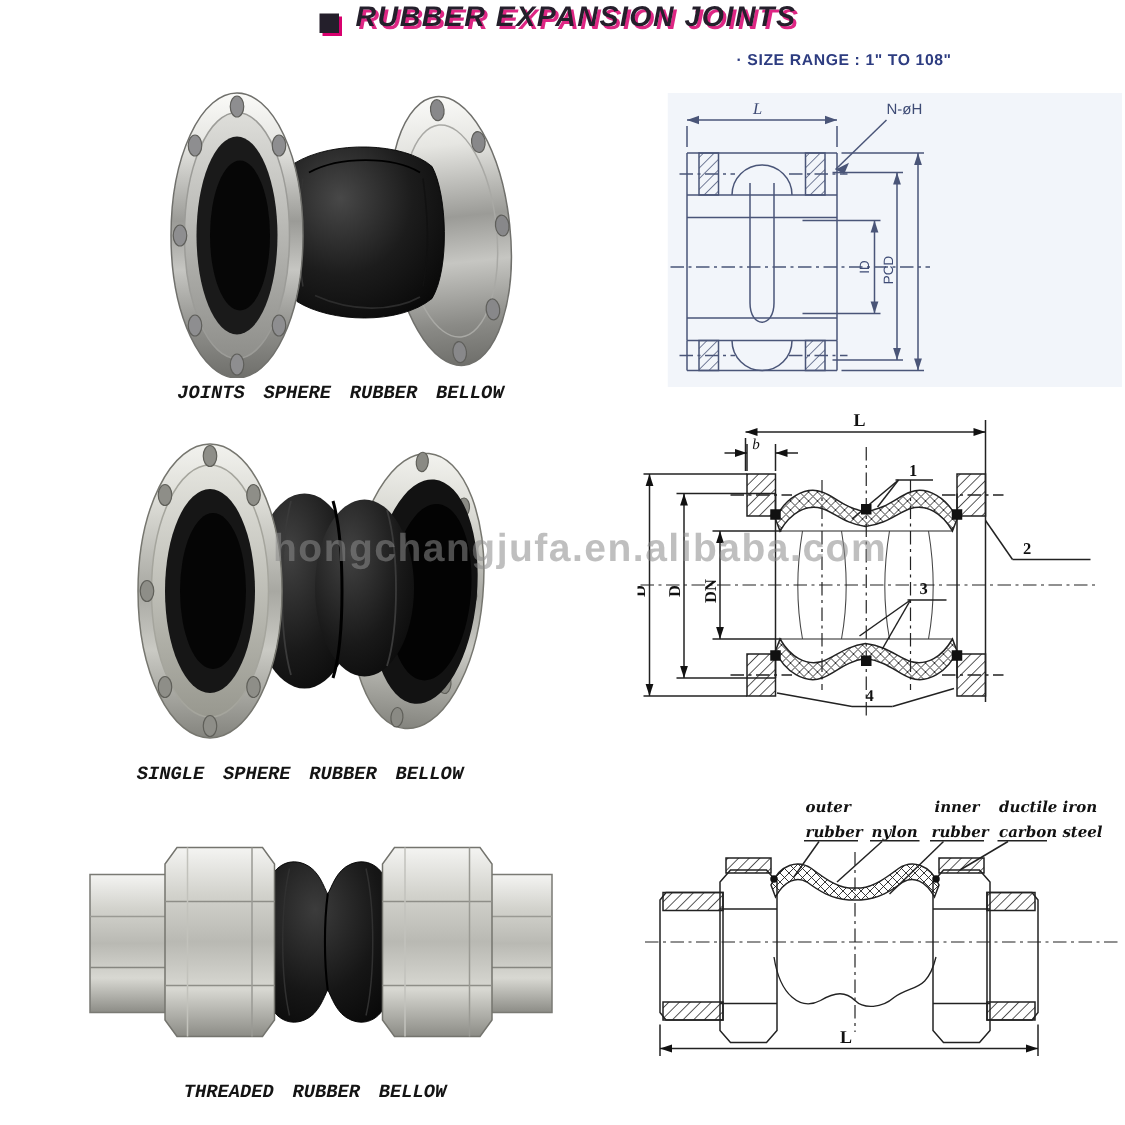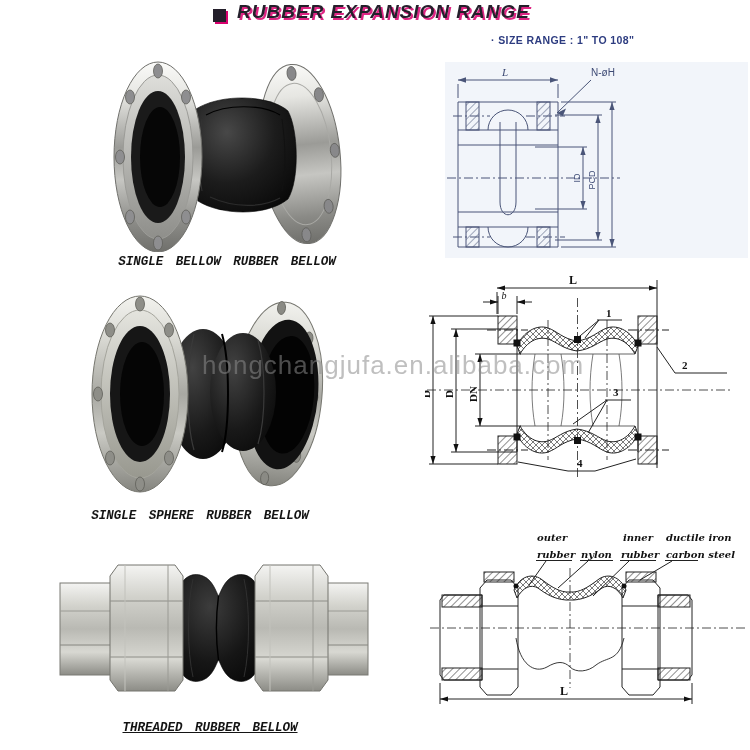--- a/index.html
+++ b/index.html
@@ -13,36 +13,36 @@
               font-style:italic;letter-spacing:1px;color:#241f2b;
               text-shadow:2px 2px 0 rgba(216,0,110,.85);white-space:nowrap;}
   .size-range{position:absolute;left:491px;top:34px;font-size:10.5px;font-weight:bold;
               letter-spacing:.4px;color:#2d3c80;white-space:nowrap;}
   
   .caption{position:absolute;font-family:"Liberation Mono",monospace;font-weight:bold;
            font-style:italic;font-size:12.5px;color:#141414;text-align:center;
            width:240px;word-spacing:5px;white-space:nowrap;}
   .cap1{left:107px;top:255px;}
   .cap2{left:80px;top:509px;}
-  .cap3{left:90px;top:721px;text-decoration:underline;}
+  .cap3{left:90px;top:721px;}
   
-  .watermark{position:absolute;left:202px;top:350px;font-size:26px;letter-spacing:1px;
-             color:rgba(138,138,138,.55);white-space:nowrap;z-index:30;}
+  .watermark{position:absolute;left:182px;top:350px;font-size:26px;letter-spacing:1px;
+             color:rgba(138,138,138,.55);white-space:nowrap;z-index:30;font-weight:bold;}
   svg text{font-family:"Liberation Sans",sans-serif;}
   .dimser{font-family:"Liberation Serif",serif;font-weight:bold;}
   .dimit{font-family:"Liberation Serif",serif;font-style:italic;}
   .matlbl{font-family:"DejaVu Serif",serif;font-weight:bold;font-style:italic;}
 </style>
 </head>
 <body>
 
 <div class="canvas">
 
   <div class="title-bullet"></div>
-  <div class="page-title">RUBBER EXPANSION RANGE</div>
+  <div class="page-title">RUBBER EXPANSION JOINTS</div>
   <div class="size-range">· SIZE RANGE : 1" TO 108"</div>
 
   <svg class="abs" style="left:110px;top:57px" width="235" height="195" viewBox="0 0 235 195">
     <defs>
       <linearGradient id="p1s" x1="0" y1="0" x2="0" y2="1">
         <stop offset="0" stop-color="#fafaf8"></stop>
           <stop offset=".18" stop-color="#e6e6e2"></stop>
         <stop offset=".45" stop-color="#9b9b97"></stop>
           <stop offset=".62" stop-color="#c6c6c2"></stop>
         <stop offset=".85" stop-color="#8a8a86"></stop>
@@ -85,21 +85,21 @@
         <ellipse cx="48" cy="14" rx="4.5" ry="7"></ellipse>
           <ellipse cx="76" cy="40" rx="4.5" ry="7"></ellipse>
         <ellipse cx="20" cy="40" rx="4.5" ry="7"></ellipse>
           <ellipse cx="10" cy="100" rx="4.5" ry="7"></ellipse>
         <ellipse cx="20" cy="160" rx="4.5" ry="7"></ellipse>
           <ellipse cx="48" cy="186" rx="4.5" ry="7"></ellipse>
         <ellipse cx="76" cy="160" rx="4.5" ry="7"></ellipse>
       </g>
     </g>
   </svg>
-  <div class="caption cap1">SINGLE BELLOW RUBBER BELLOW</div>
+  <div class="caption cap1">JOINTS SPHERE RUBBER BELLOW</div>
 
   <svg class="abs" style="left:445px;top:62px" width="303" height="196" viewBox="0 0 303 196">
     <defs>
       <pattern id="sh" width="5" height="5" patternUnits="userSpaceOnUse" patternTransform="rotate(45)">
         <line x1="0" y1="0" x2="0" y2="5" stroke="#4a5578" stroke-width="1"></line>
       </pattern>
     </defs>
     <rect x="0" y="0" width="303" height="196" fill="#f2f5fa"></rect>
     <g stroke="#4a5578" fill="none" stroke-width="1">
       <line x1="13" y1="22" x2="13" y2="36"></line>

